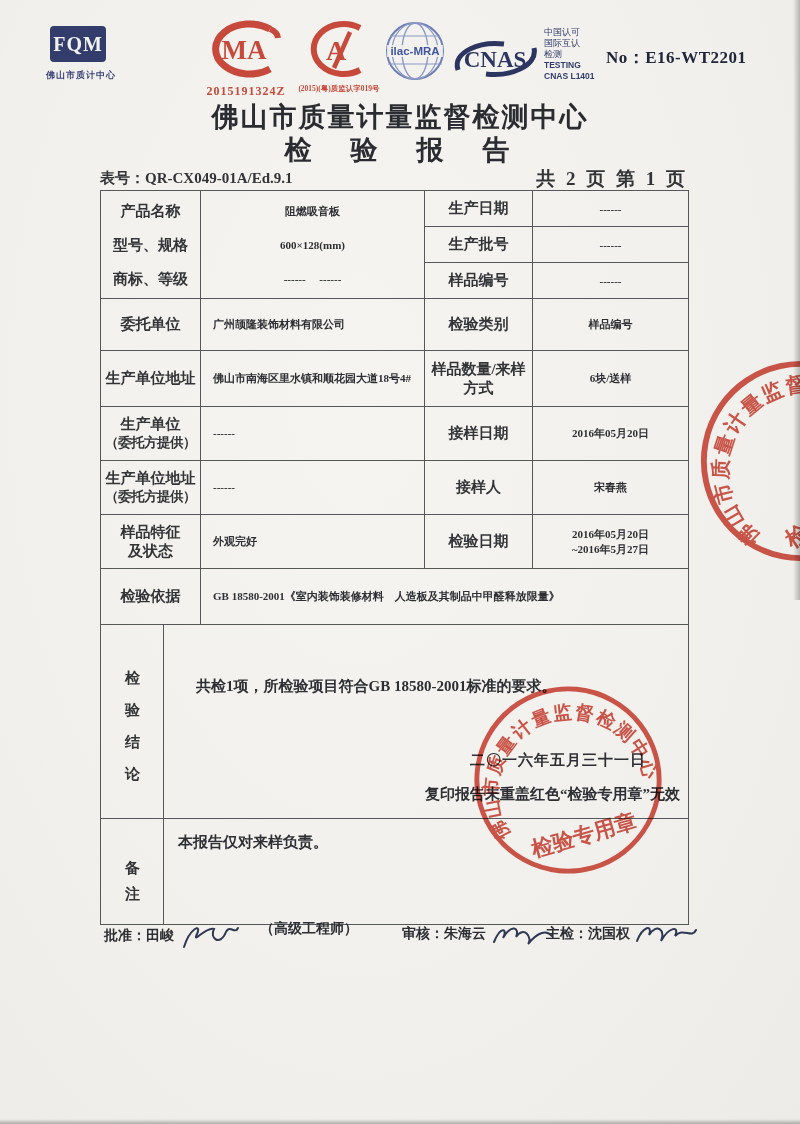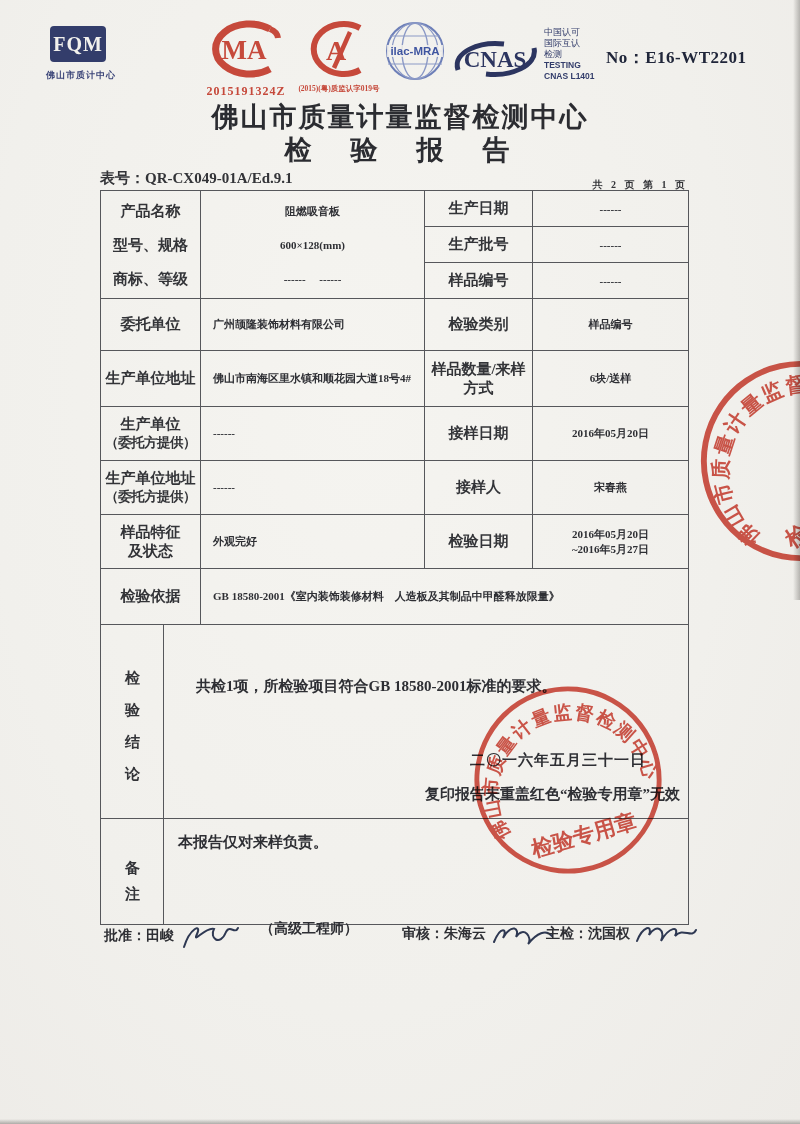--- a/index.html
+++ b/index.html
@@ -32,21 +32,21 @@
   .cnas-txt .b { font-weight:bold; font-family:"Liberation Sans", sans-serif; font-size:8.5px; }
   .report-no { position:absolute; left:606px; top:46px; font-weight:bold; font-size:17px;
     color:#20263a; letter-spacing:0.5px; white-space:nowrap; }
 
   
   .title-org { position:absolute; left:0; top:99px; width:100%; text-align:center;
     font-size:27px; font-weight:bold; color:#2b2c31; letter-spacing:2px; }
   .title-doc { position:absolute; left:0; top:132px; width:100%; text-align:center;
     font-size:27px; font-weight:bold; color:#2b2c31; letter-spacing:6px; }
   .meta-form { position:absolute; left:100px; top:169px; font-size:15px; font-weight:bold; color:#333438; }
-  .meta-page { position:absolute; right:112px; top:166px; font-size:10px; font-weight:bold; color:#333438; letter-spacing:3px;margin-top:12px; }
+  .meta-page { position:absolute; right:112px; top:166px; font-size:19px; font-weight:bold; color:#333438; letter-spacing:3px; }
 
   
   table.rpt { position:absolute; left:100px; top:190px; width:588px;
     border-collapse:collapse; table-layout:fixed; }
   table.rpt td { border:1px solid #56575b; overflow:hidden; }
   .lab { text-align:center; font-weight:bold; font-size:15px; color:#333438; vertical-align:middle; }
   .lab .sub { font-size:13.5px; letter-spacing:-0.5px; white-space:nowrap; }
   .val { font-size:11px; font-weight:bold; color:#2e2f34; vertical-align:middle; }
   .val.center { text-align:center; }
   .val.pad { padding:3px 12px; line-height:1.55; }

